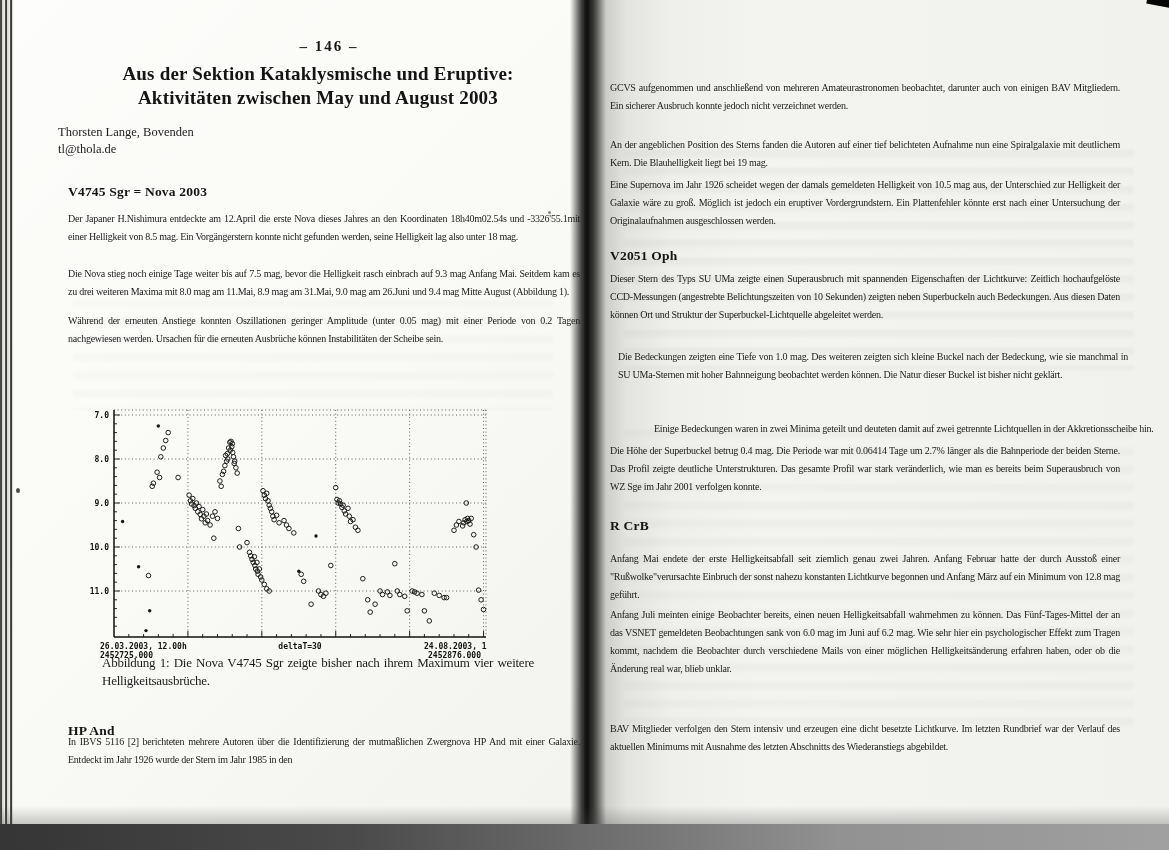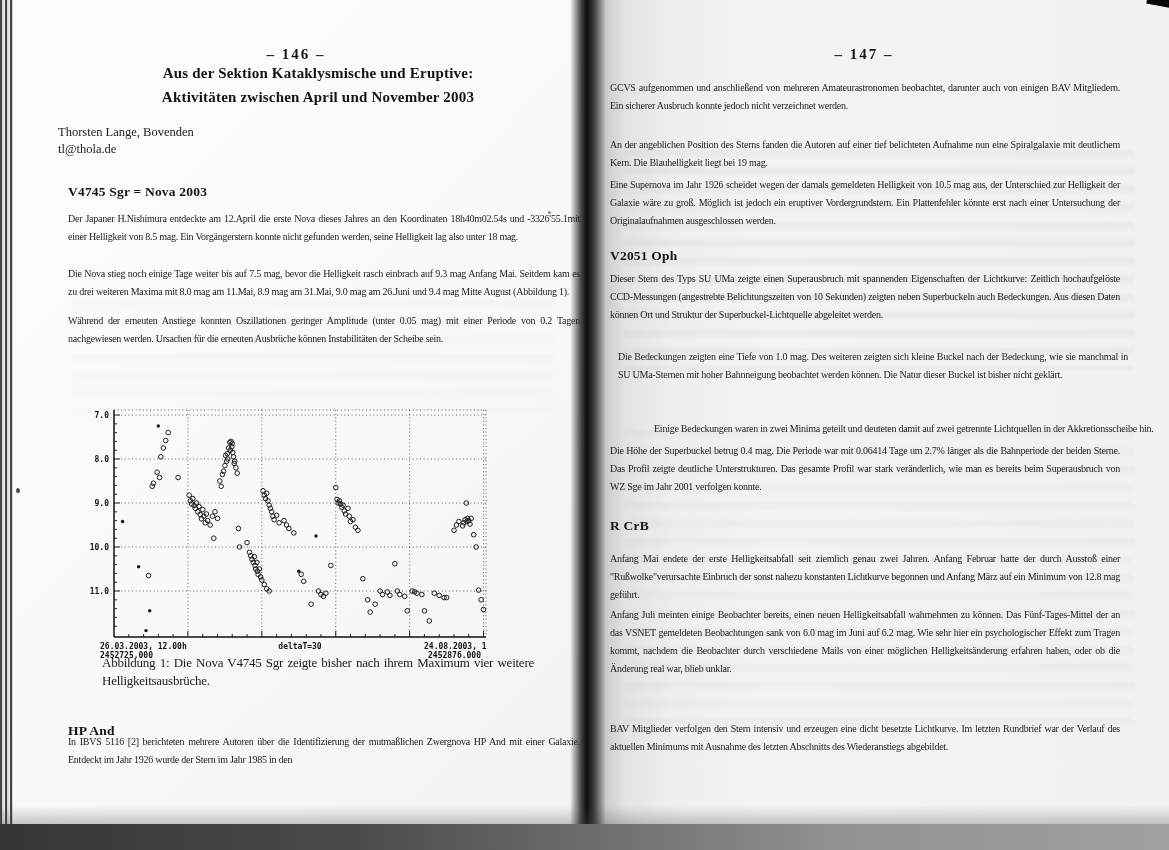--- a/index.html
+++ b/index.html
@@ -24,21 +24,21 @@
     background:#060606;transform:rotate(11deg);}
   .speck{position:absolute;width:3px;height:3px;border-radius:50%;background:#8a8a86;}
   .bleed{position:absolute;opacity:.32;filter:blur(1.4px);
     background:repeating-linear-gradient(to bottom,rgba(105,105,102,.20) 0px,rgba(125,125,122,.16) 6px,rgba(240,240,240,0) 9px,rgba(240,240,240,0) 18px);}
 
   
   .txt{position:absolute;color:#1c1c1c;font-size:10px;line-height:18px;
        letter-spacing:-0.25px;text-align:justify;}
   .pagenum{position:absolute;font-weight:bold;font-size:15px;letter-spacing:2px;
        color:#161616;text-align:center;}
-  .title{position:absolute;font-weight:bold;font-size:15px;line-height:23px;
+  .title{position:absolute;font-weight:bold;font-size:19px;line-height:23px;
        letter-spacing:.2px;color:#141414;text-align:center;}
   .byline{position:absolute;font-size:12.5px;line-height:16px;color:#1c1c1c;text-align:left;}
   .heading{position:absolute;font-weight:bold;font-size:13.5px;color:#151515;letter-spacing:.2px;}
   .caption{position:absolute;color:#1c1c1c;font-size:13px;line-height:18px;
        letter-spacing:-0.25px;text-align:justify;}
 
   
   #lightcurve{position:absolute;left:78px;top:406px;}
   #lightcurve .grid{stroke:#3a3a3a;stroke-width:.8;stroke-dasharray:1,2.6;fill:none;}
   #lightcurve .axis{stroke:#111;stroke-width:1.5;fill:none;}
@@ -49,45 +49,44 @@
   #lightcurve .ptf{fill:#151515;stroke:none;}
 </style>
 </head>
 <body>
 
 <div id="stage">
 
   <div class="page page-left">
     <div class="bleed" style="left:60px;top:300px;width:480px;height:110px;opacity:.18;"></div>
 
-    <div class="pagenum" style="left:143px;top:38px;width:280px;margin-top:8px;">– 146 –</div>
+    <div class="pagenum" style="left:176px;top:38px;width:280px;">– 146 –</div>
 
     <div class="title" style="left:45px;top:62px;width:520px;">Aus der Sektion Kataklysmische und Eruptive:</div>
-    <div class="title" style="left:45px;top:86px;width:520px;">Aktivitäten zwischen April und November 2003</div>
+    <div class="title" style="left:45px;top:86px;width:520px;">Aktivitäten zwischen May und August 2003</div>
 
     <div class="byline" style="left:45px;top:124px;width:520px;">Thorsten Lange, Bovenden</div>
     <div class="byline" style="left:45px;top:141px;width:520px;">tl@thola.de</div>
 
     <div class="heading" style="left:55px;top:184px;">V4745 Sgr = Nova 2003</div>
 
     <div class="txt" style="left:55px;top:210px;width:512px;">Der Japaner H.Nishimura entdeckte am 12.April die erste Nova dieses Jahres an den Koordinaten 18h40m02.54s und -3326'55.1mit einer Helligkeit von 8.5 mag. Ein Vorgängerstern konnte nicht gefunden werden, seine Helligkeit lag also unter 18 mag.</div>
     <div class="txt" style="left:55px;top:265px;width:512px;">Die Nova stieg noch einige Tage weiter bis auf 7.5 mag, bevor die Helligkeit rasch einbrach auf 9.3 mag Anfang Mai. Seitdem kam es zu drei weiteren Maxima mit 8.0 mag am 11.Mai, 8.9 mag am 31.Mai, 9.0 mag am 26.Juni und 9.4 mag Mitte August (Abbildung 1).</div>
     <div class="txt" style="left:55px;top:312px;width:512px;">Während der erneuten Anstiege konnten Oszillationen geringer Amplitude (unter 0.05 mag) mit einer Periode von 0.2 Tagen nachgewiesen werden. Ursachen für die erneuten Ausbrüche können Instabilitäten der Scheibe sein.</div>
 
     <div class="caption" style="left:89px;top:654px;width:432px;">Abbildung 1: Die Nova V4745 Sgr zeigte bisher nach ihrem Maximum vier weitere Helligkeitsausbrüche.</div>
 
     <div class="heading" style="left:55px;top:706px;margin-top:17px;">HP And</div>
     <div class="txt" style="left:55px;top:733px;width:512px;">In IBVS 5116 [2] berichteten mehrere Autoren über die Identifizierung der mutmaßlichen Zwergnova HP And mit einer Galaxie. Entdeckt im Jahr 1926 wurde der Stern im Jahr 1985 in den</div>
   </div>
 
   <div class="page page-right">
     <div class="bleed" style="left:40px;top:150px;width:510px;height:220px;"></div>
     <div class="bleed" style="left:40px;top:430px;width:510px;height:300px;opacity:.24;"></div>
 
-    <div class="pagenum" style="left:140px;top:46px;width:280px;">– 147 –</div>
 
     <div class="txt" style="left:26px;top:79px;width:510px;">GCVS aufgenommen und anschließend von mehreren Amateurastronomen beobachtet, darunter auch von einigen BAV Mitgliedern. Ein sicherer Ausbruch konnte jedoch nicht verzeichnet werden.</div>
     <div class="txt" style="left:26px;top:136px;width:510px;">An der angeblichen Position des Sterns fanden die Autoren auf einer tief belichteten Aufnahme nun eine Spiralgalaxie mit deutlichem Kern. Die Blauhelligkeit liegt bei 19 mag.</div>
     <div class="txt" style="left:26px;top:176px;width:510px;">Eine Supernova im Jahr 1926 scheidet wegen der damals gemeldeten Helligkeit von 10.5 mag aus, der Unterschied zur Helligkeit der Galaxie wäre zu groß. Möglich ist jedoch ein eruptiver Vordergrundstern. Ein Plattenfehler könnte erst nach einer Untersuchung der Originalaufnahmen ausgeschlossen werden.</div>
 
     <div class="heading" style="left:26px;top:248px;">V2051 Oph</div>
     <div class="txt" style="left:26px;top:270px;width:510px;">Dieser Stern des Typs SU UMa zeigte einen Superausbruch mit spannenden Eigenschaften der Lichtkurve: Zeitlich hochaufgelöste CCD-Messungen (angestrebte Belichtungszeiten von 10 Sekunden) zeigten neben Superbuckeln auch Bedeckungen. Aus diesen Daten können Ort und Struktur der Superbuckel-Lichtquelle abgeleitet werden.</div>
     <div class="txt" style="left:26px;top:348px;width:510px;margin-left:8px;">Die Bedeckungen zeigten eine Tiefe von 1.0 mag. Des weiteren zeigten sich kleine Buckel nach der Bedeckung, wie sie manchmal in SU UMa-Sternen mit hoher Bahnneigung beobachtet werden können. Die Natur dieser Buckel ist bisher nicht geklärt.</div>
     <div class="txt" style="left:26px;top:420px;width:510px;margin-left:44px;">Einige Bedeckungen waren in zwei Minima geteilt und deuteten damit auf zwei getrennte Lichtquellen in der Akkretionsscheibe hin.</div>
     <div class="txt" style="left:26px;top:442px;width:510px;">Die Höhe der Superbuckel betrug 0.4 mag. Die Periode war mit 0.06414 Tage um 2.7% länger als die Bahnperiode der beiden Sterne. Das Profil zeigte deutliche Unterstrukturen. Das gesamte Profil war stark veränderlich, wie man es bereits beim Superausbruch von WZ Sge im Jahr 2001 verfolgen konnte.</div>

